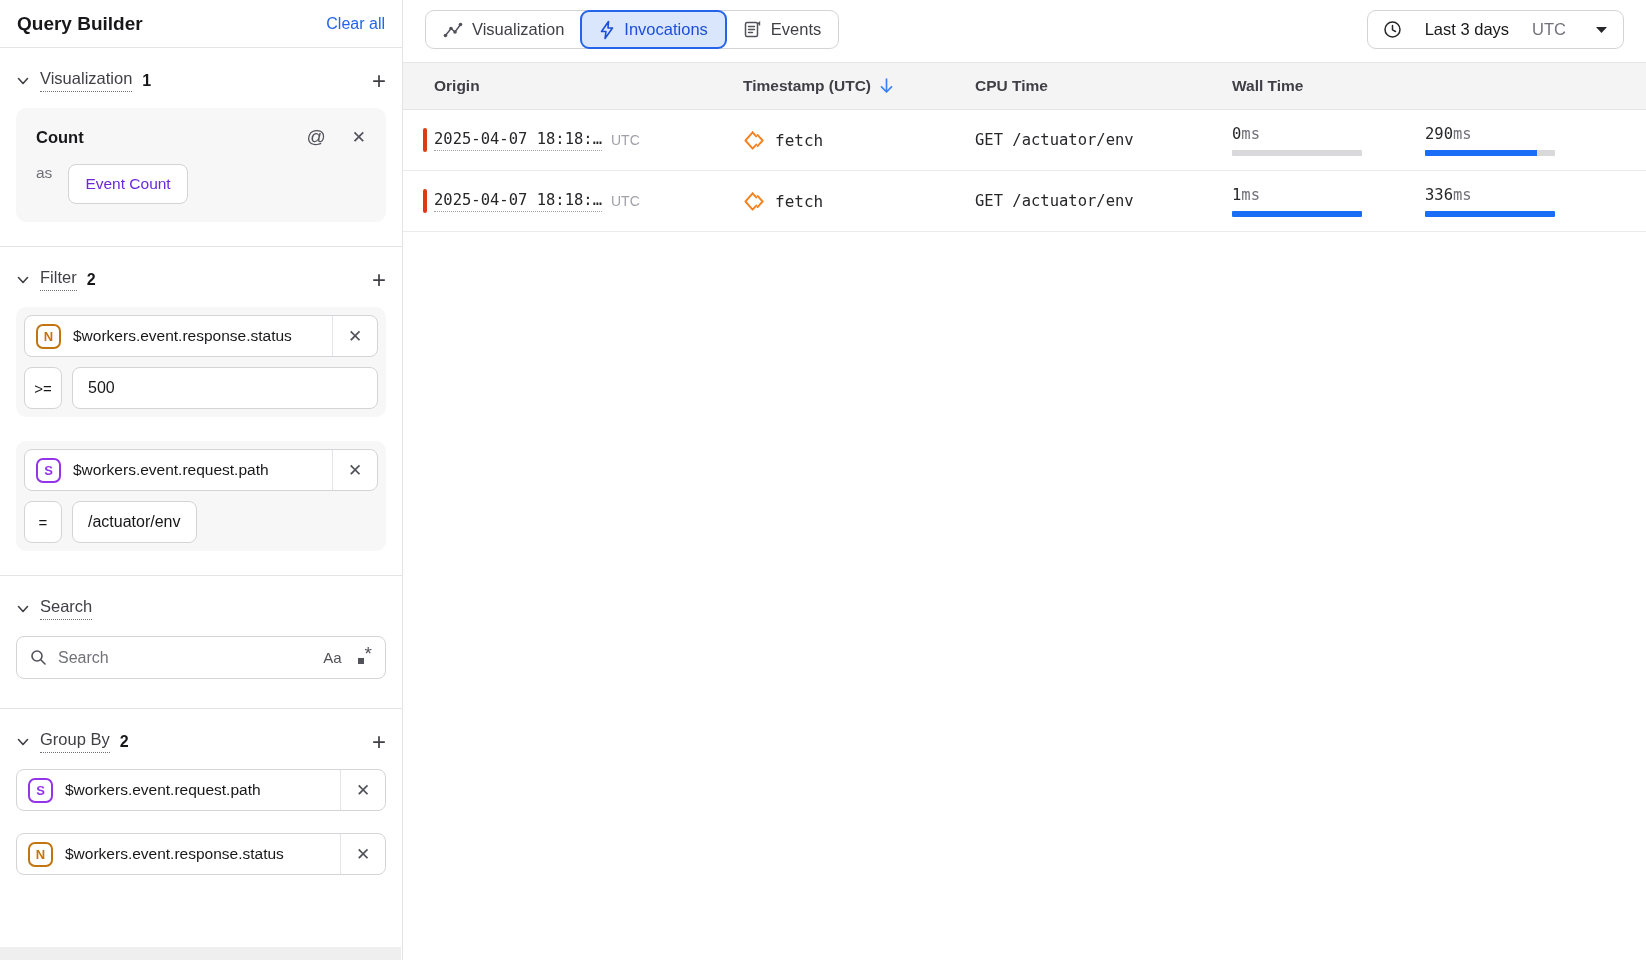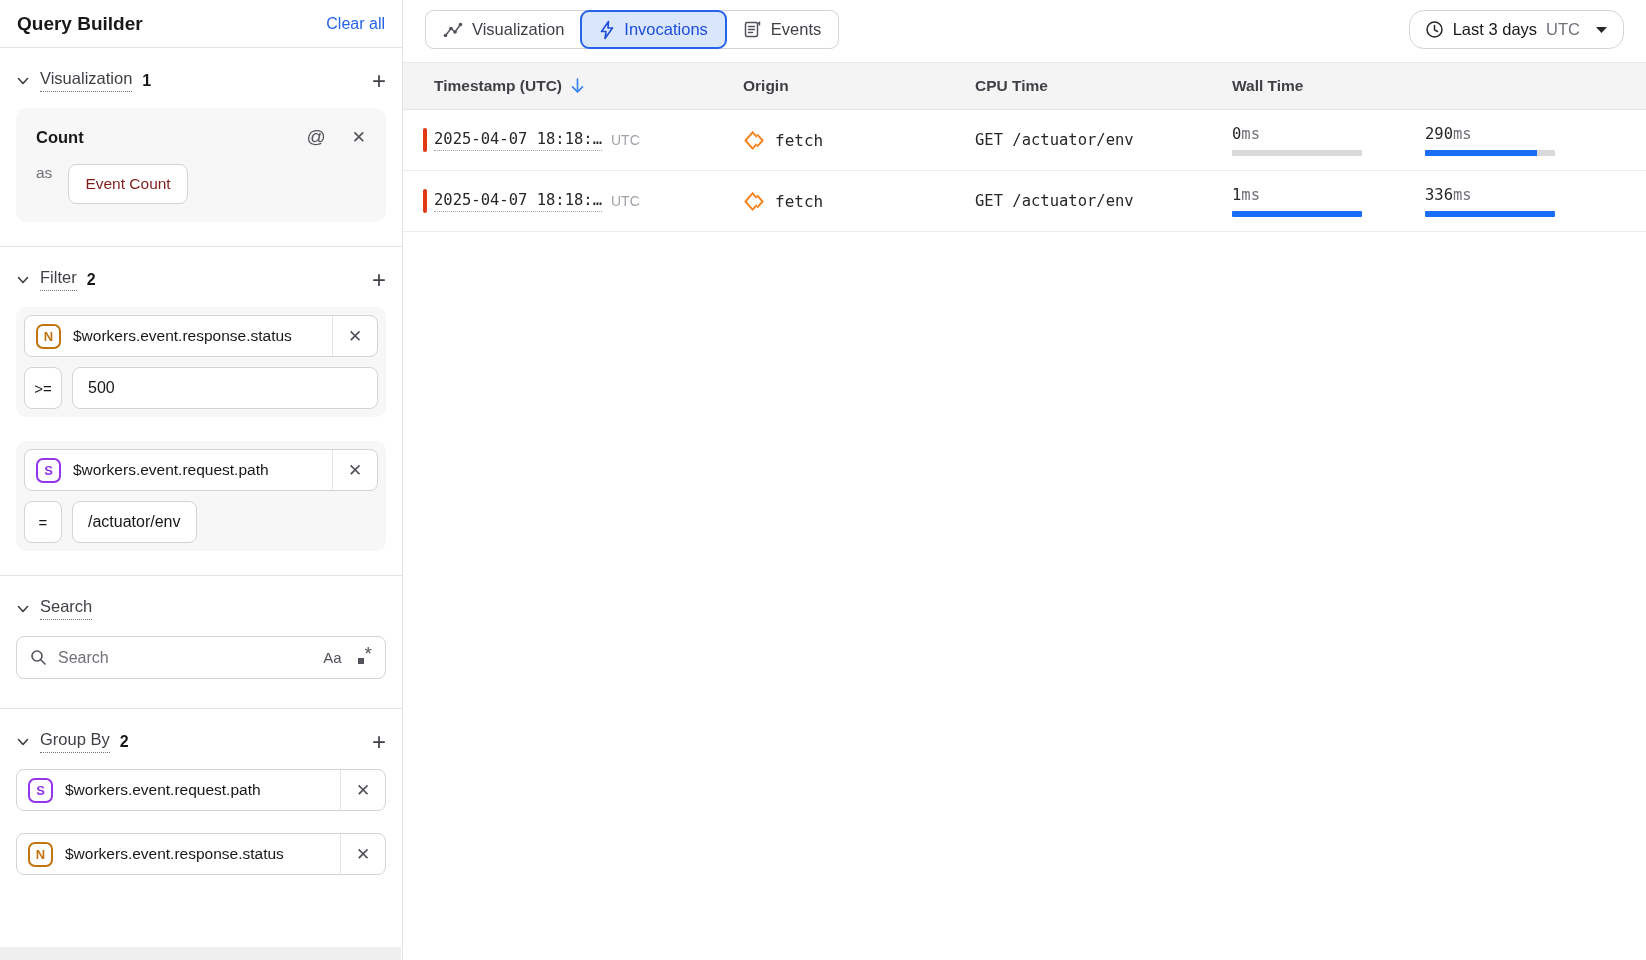--- a/index.html
+++ b/index.html
@@ -25,21 +25,21 @@
   .card { background:#f7f7f8; border-radius:10px; padding:8px; margin:0 0 24px 0; }
   .viz-card { padding:18px 20px; }
   .viz-top { display:flex; align-items:center; }
   .viz-fn { font-size:16.5px; font-weight:700; color:#18181b; }
   .viz-icons { margin-left:auto; display:flex; gap:26px; align-items:center; color:#52525b; }
   .at-icon { font-size:19px; }
   .x-icon { font-size:17px; color:#52525b; cursor:pointer; }
   .viz-as { display:flex; align-items:flex-start; gap:16px; margin-top:16px; }
   .as-label { color:#71717a; font-size:15.5px; }
   .btn-white { background:#fff; border:1px solid #d4d4d8; border-radius:8px; padding:10px 16px;
-    font-size:15.5px; color:#7f1d1d; cursor:pointer; }
+    font-size:15.5px; color:#6d28d9; cursor:pointer; }
 
   .field-row { background:#fff; border:1px solid #d4d4d8; border-radius:8px; height:42px;
     display:flex; align-items:center; overflow:hidden; }
   .badge { width:25px; height:25px; border-radius:7px; border:2px solid; display:flex;
     align-items:center; justify-content:center; font-size:13px; font-weight:700; margin:0 12px 0 11px; flex:none; }
   .badge-n { border-color:#c2740f; color:#c2740f; }
   .badge-s { border-color:#9333ea; color:#9333ea; }
   .field-text { font-size:15.5px; color:#18181b; flex:1; white-space:nowrap; }
   .row-x { width:45px; align-self:stretch; display:flex; align-items:center; justify-content:center;
     border-left:1px solid #e4e4e7; cursor:pointer; }
@@ -64,21 +64,21 @@
   .sb-bottom { position:absolute; left:0; right:1px; bottom:0; height:13px; background:#efeff0; }
 
   
   .main { flex:1; display:flex; flex-direction:column; }
   .topbar { height:62px; position:relative; background:#fff; }
   .tabs { position:absolute; left:22px; top:10px; height:39px; display:flex; align-items:stretch;
     border:1px solid #d4d4d8; border-radius:9px; background:#fff; }
   .tab { display:flex; align-items:center; gap:9px; padding:0 17px; font-size:16.5px; color:#3f3f46; cursor:pointer; }
   .tab.active { background:#d9e6fb; border:2px solid #2563eb; border-radius:9px; margin:-1px; color:#1d4ed8; }
   .timerange { position:absolute; right:22px; top:10px; height:39px; border:1px solid #d4d4d8;
-    border-radius:15px; background:#fff; display:flex; align-items:center; gap:9px; padding:0 15px; cursor:pointer; }
+    border-radius:9px; background:#fff; display:flex; align-items:center; gap:23px; padding:0 15px; cursor:pointer; }
   .tr-label { font-size:16.5px; color:#18181b; }
   .tr-tz { font-size:16.5px; color:#71717a; }
 
   .grid { display:grid; grid-template-columns:309px 232px 257px 193px 1fr; }
   .thead { background:#f4f4f5; border-top:1px solid #e7e7e9; border-bottom:1px solid #e4e4e7; height:48px; }
   .th { display:flex; align-items:center; padding-left:31px; font-size:15.5px; font-weight:700; color:#3f3f46; gap:8px; }
   .trow { height:61px; border-bottom:1px solid #ececee; }
   .cell { display:flex; align-items:center; padding-left:31px; }
   .mono { font-family:"DejaVu Sans Mono","Liberation Mono",monospace; }
   .ts-cell { position:relative; }
@@ -283,30 +283,30 @@
         <span style="margin-left:6px;">
           <svg width="13" height="8" viewBox="0 0 13 8">
               <path d="M1 1 L6.5 7 L12 1 Z" fill="#27272a"></path>
             </svg>
         </span>
       </div>
     </div>
 
     <div class="grid thead">
       <div class="th">
+          <span>Origin</span>
+        </div>
+      <div class="th">
         <span>Timestamp  (UTC)</span>
         <span>
           <svg width="15" height="18" viewBox="0 0 15 18">
               <path d="M7.5 2 V14 M2.5 9.8 L7.5 15 L12.5 9.8" fill="none" stroke="#3b82f6" stroke-width="1.7" stroke-linecap="round" stroke-linejoin="round"></path>
             </svg>
         </span>
       </div>
-      <div class="th">
-          <span>Origin</span>
-        </div>
       <div class="th">
           <span>CPU Time</span>
         </div>
       <div class="th">
           <span>Wall Time</span>
         </div>
     </div>
 
     <div>
   <div class="grid trow">

